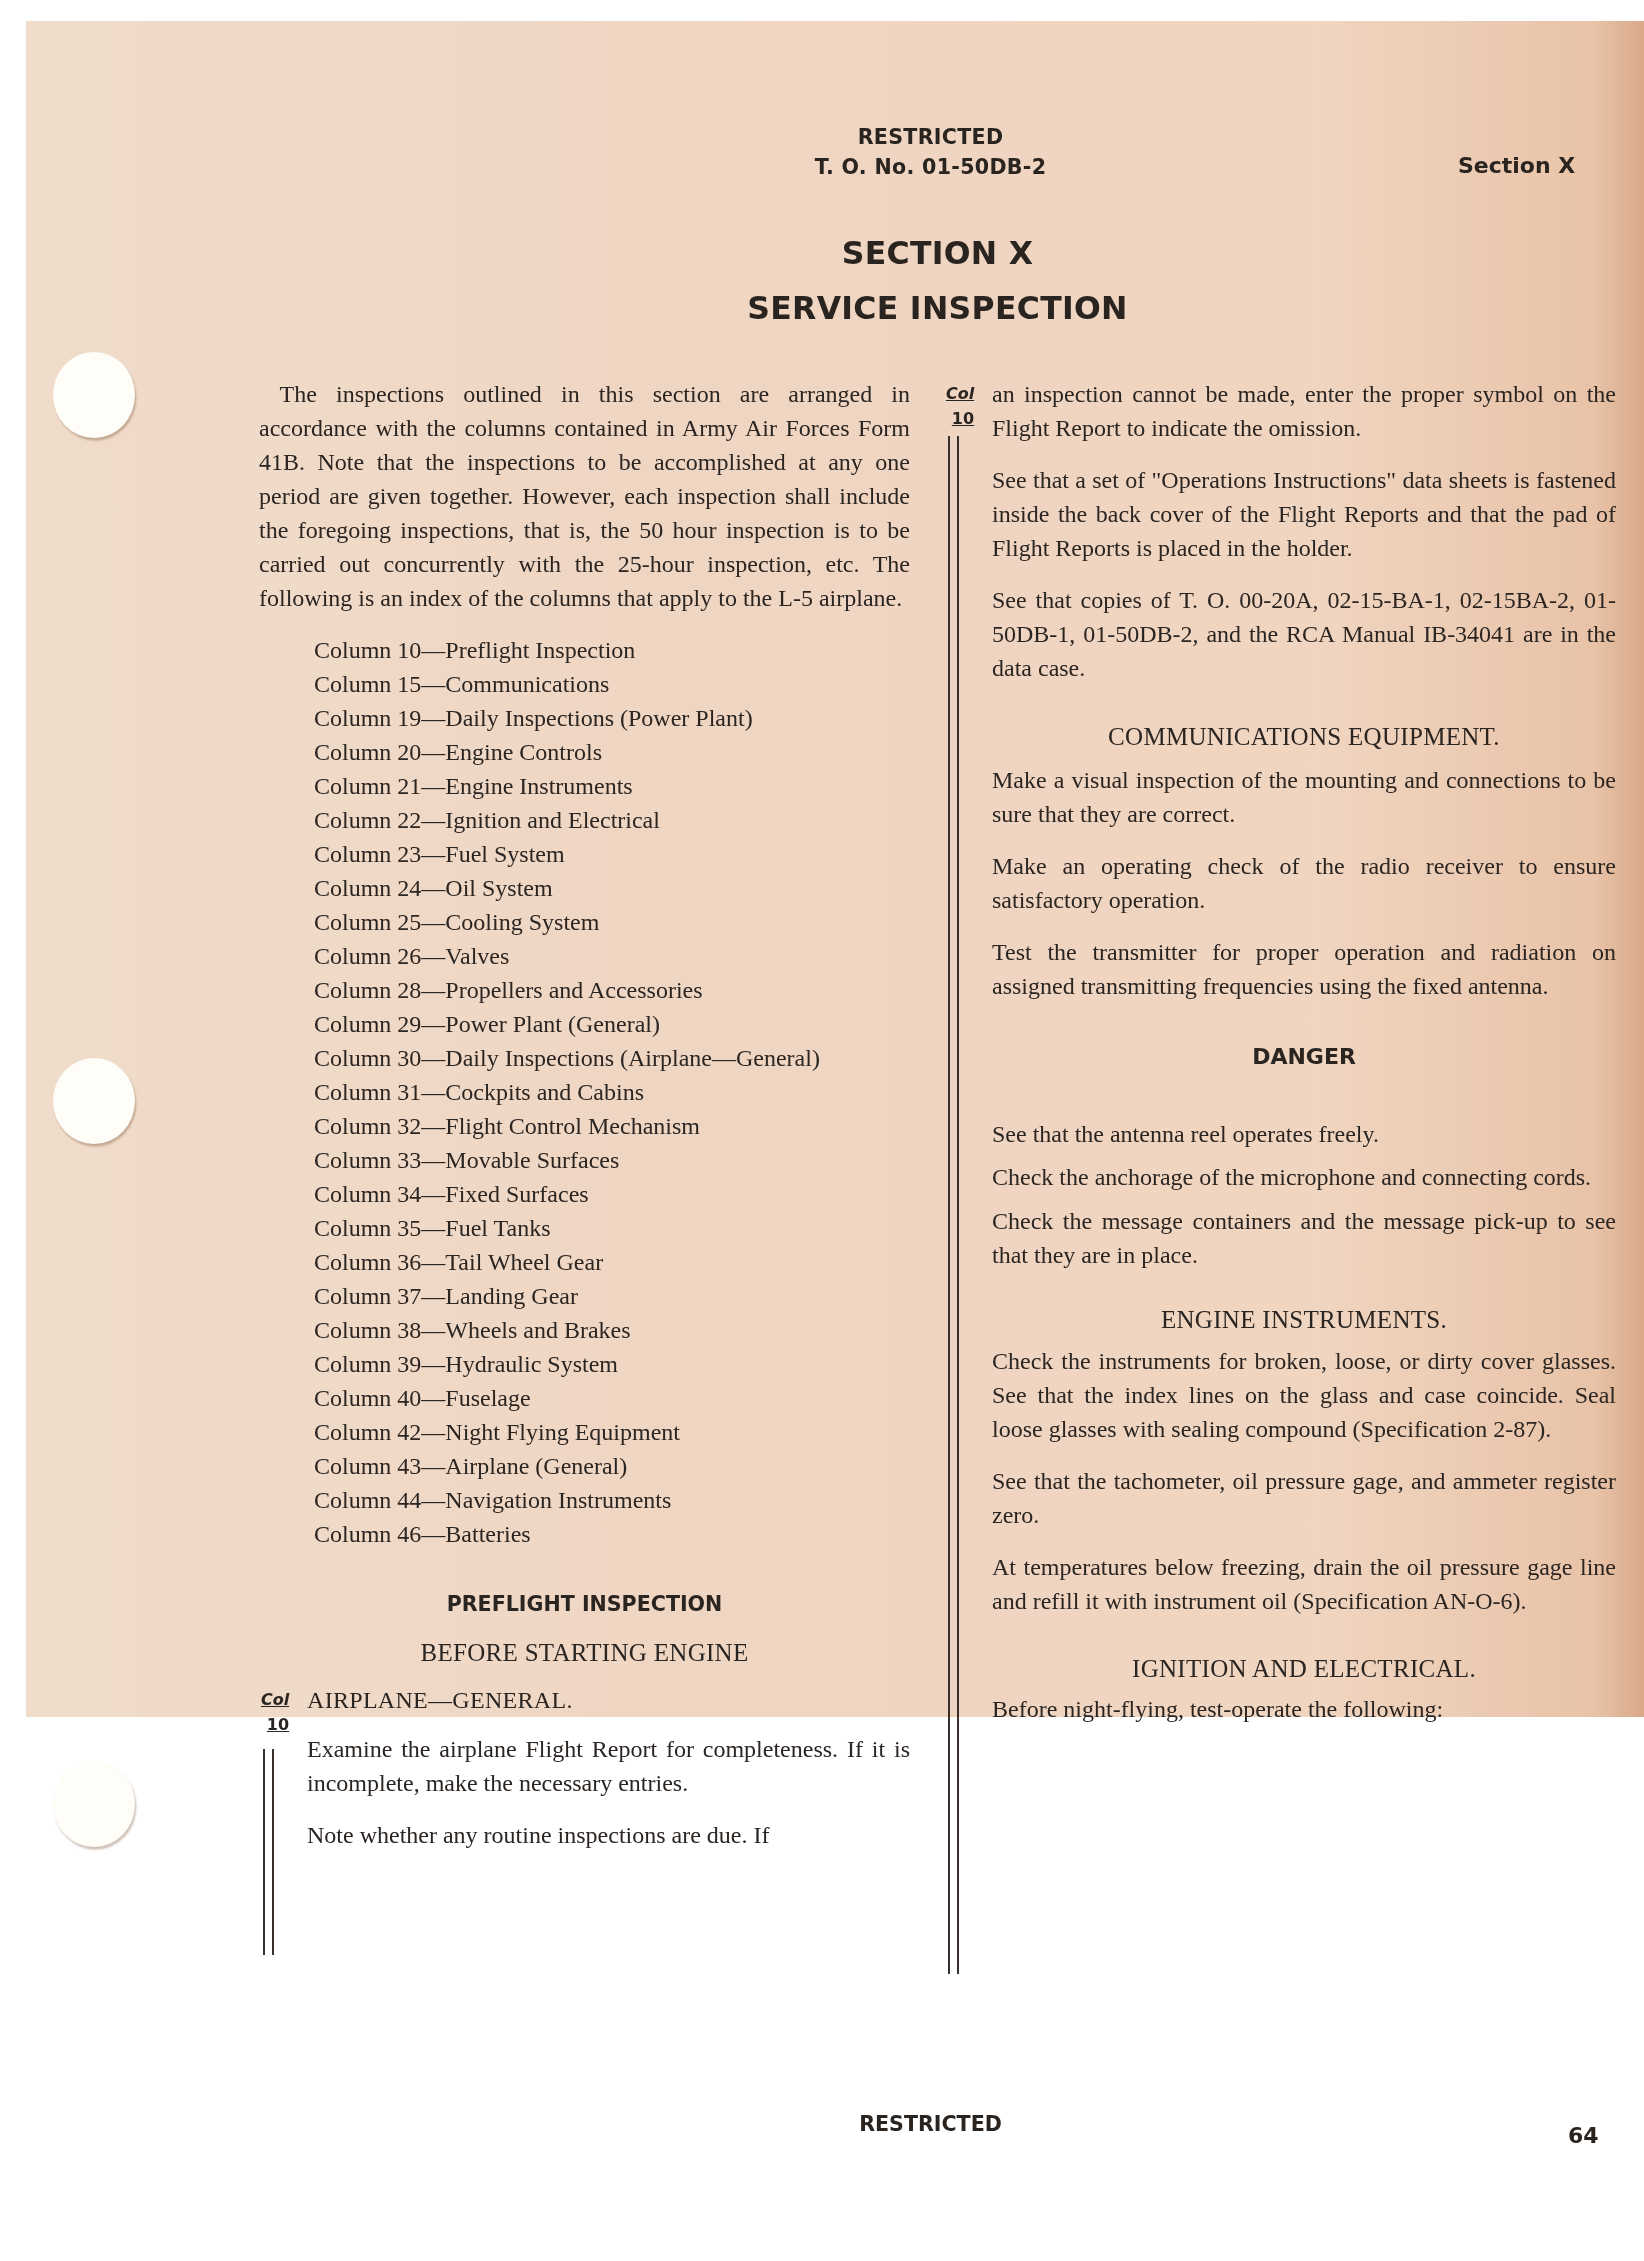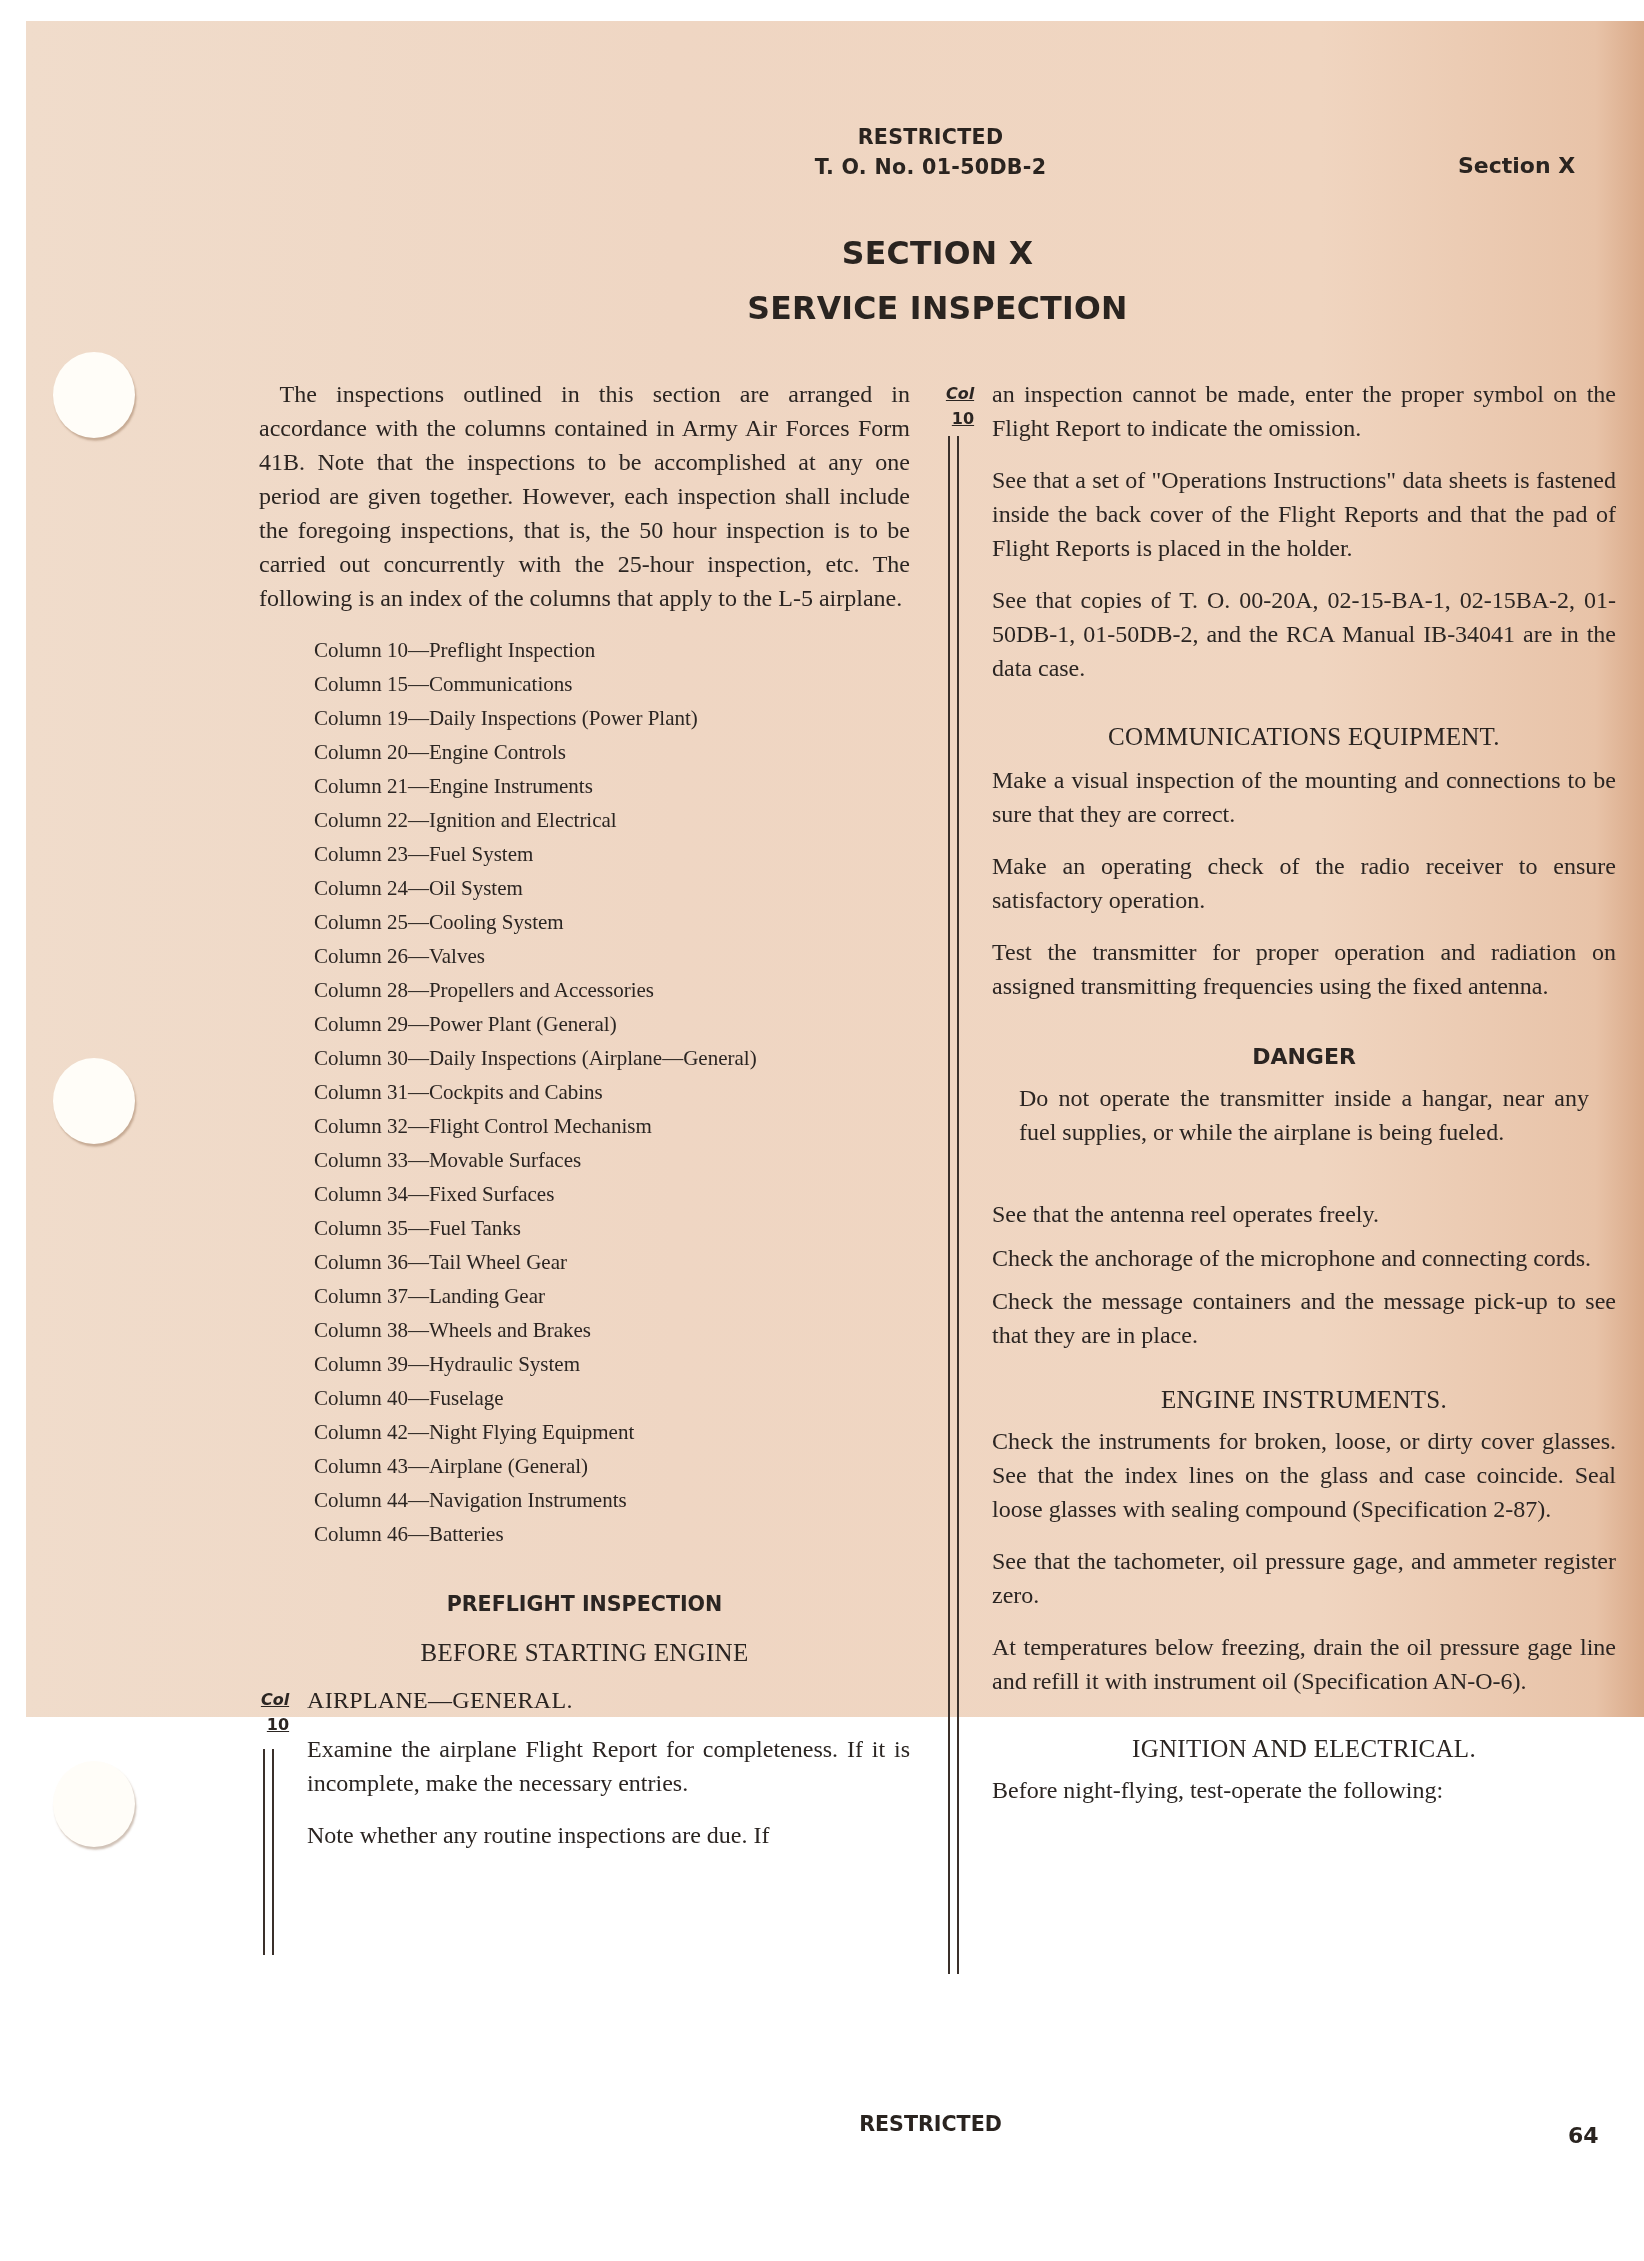--- a/index.html
+++ b/index.html
@@ -19,21 +19,21 @@
   }
   .sans { font-family: "DejaVu Sans", "Liberation Sans", sans-serif; font-weight: bold; }
   .hdr-center { position: absolute; left: 699px; width: 411px; text-align: center; font-size: 20.6px; letter-spacing: 0.3px; color: #2a2420; }
   .section-tag { position: absolute; top: 132px; left: 1432px; font-size: 22px; color: #2a2420; }
   .title { position: absolute; left: 617px; width: 589px; text-align: center; font-size: 31.5px; color: #2a2420; letter-spacing: 0.3px; }
   .col-left { position: absolute; left: 233px; top: 356px; width: 651px; }
   .col-right { position: absolute; left: 918px; top: 356px; width: 672px; }
   p { margin: 0; font-size: 24px; line-height: 34px; text-align: justify; }
   .intro { text-indent: 20.6px; }
   .idx { list-style: none; margin: 18px 0 0 55px; padding: 0; }
-  .idx li { font-size: 21px; line-height: 34px; padding-left: 27px; text-indent: -27px; }
+  .idx li { font-size: 24px; line-height: 34px; padding-left: 27px; text-indent: -27px; }
   .subhead-sans { text-align: center; font-size: 20.6px; margin-top: 41px; }
   .subhead-serif { text-align: center; font-size: 25px; letter-spacing: 0.3px; }
   .colmark { position: absolute; font-size: 16px; line-height: 25px; text-align: right; width: 37px; text-decoration: underline; }
   .colmark i { font-style: italic; }
   .bar { position: absolute; width: 6.9px; border-left: 2.1px solid #3a302b; border-right: 2.1px solid #3a302b; }
   .body-indent { padding-left: 48px; }
   .danger-title { text-align: center; font-size: 22px; margin-top: 41px; }
   .danger-text { padding-left: 27px; padding-right: 27px; }
   .footer-restricted { position: absolute; top: 2091px; left: 699px; width: 411px; text-align: center; font-size: 20.6px; color: #2a2420; }
   .page-num { position: absolute; top: 2102px; left: 1542px; font-size: 22px; color: #2a2420; }
@@ -115,21 +115,20 @@
         <p>an inspection cannot be made, enter the proper symbol on the Flight Report to indicate the omission.</p>
         <p style="margin-top:18px;">See that a set of "Operations Instructions" data sheets is fastened inside the back cover of the Flight Reports and that the pad of Flight Reports is placed in the holder.</p>
         <p style="margin-top:18px;">See that copies of T. O. 00-20A, 02-15-BA-1, 02-15BA-2, 01-50DB-1, 01-50DB-2, and the RCA Manual IB-34041 are in the data case.</p>
 
         <div class="subhead-serif" style="margin-top:38px;">COMMUNICATIONS EQUIPMENT.</div>
         <p style="margin-top:12.3px;">Make a visual inspection of the mounting and connections to be sure that they are correct.</p>
         <p style="margin-top:18px;">Make an operating check of the radio receiver to ensure satisfactory operation.</p>
         <p style="margin-top:18px;">Test the transmitter for proper operation and radiation on assigned transmitting frequencies using the fixed antenna.</p>
 
         <div class="danger-title sans">DANGER</div>
-        <p class="danger-text" style="margin-top:12.3px;">Do not operate the transmitter inside a hangar, near any fuel supplies, or while the airplane is being fueled.</p>
 
         <p style="margin-top:48px;">See that the antenna reel operates freely.</p>
         <p style="margin-top:9.6px;">Check the anchorage of the microphone and connecting cords.</p>
         <p style="margin-top:9.6px;">Check the message containers and the message pick-up to see that they are in place.</p>
 
         <div class="subhead-serif" style="margin-top:34px;">ENGINE INSTRUMENTS.</div>
         <p style="margin-top:9.6px;">Check the instruments for broken, loose, or dirty cover glasses. See that the index lines on the glass and case coincide. Seal loose glasses with sealing compound (Specification 2-87).</p>
         <p style="margin-top:18px;">See that the tachometer, oil pressure gage, and ammeter register zero.</p>
         <p style="margin-top:18px;">At temperatures below freezing, drain the oil pressure gage line and refill it with instrument oil (Specification AN-O-6).</p>
 

